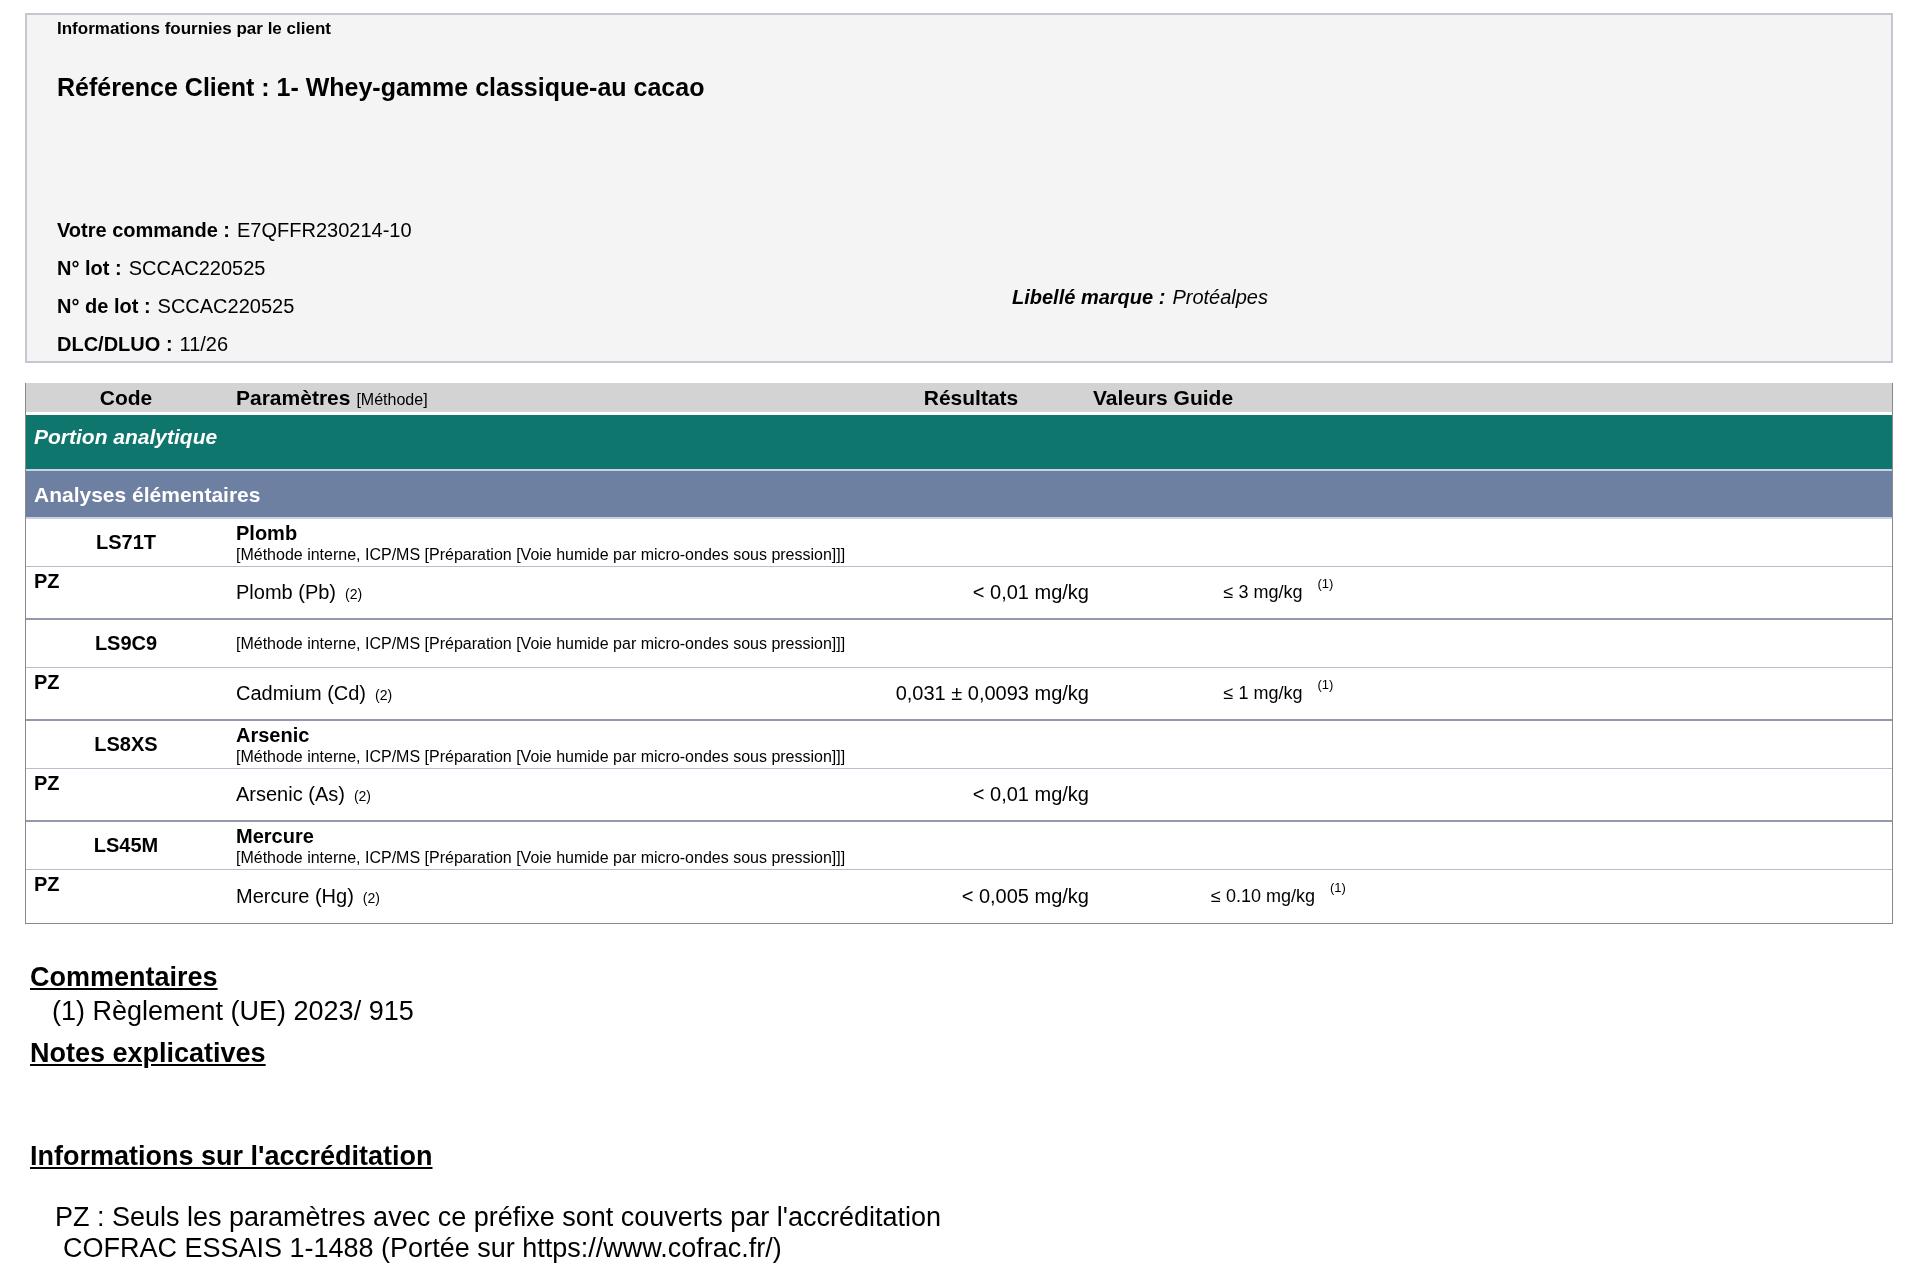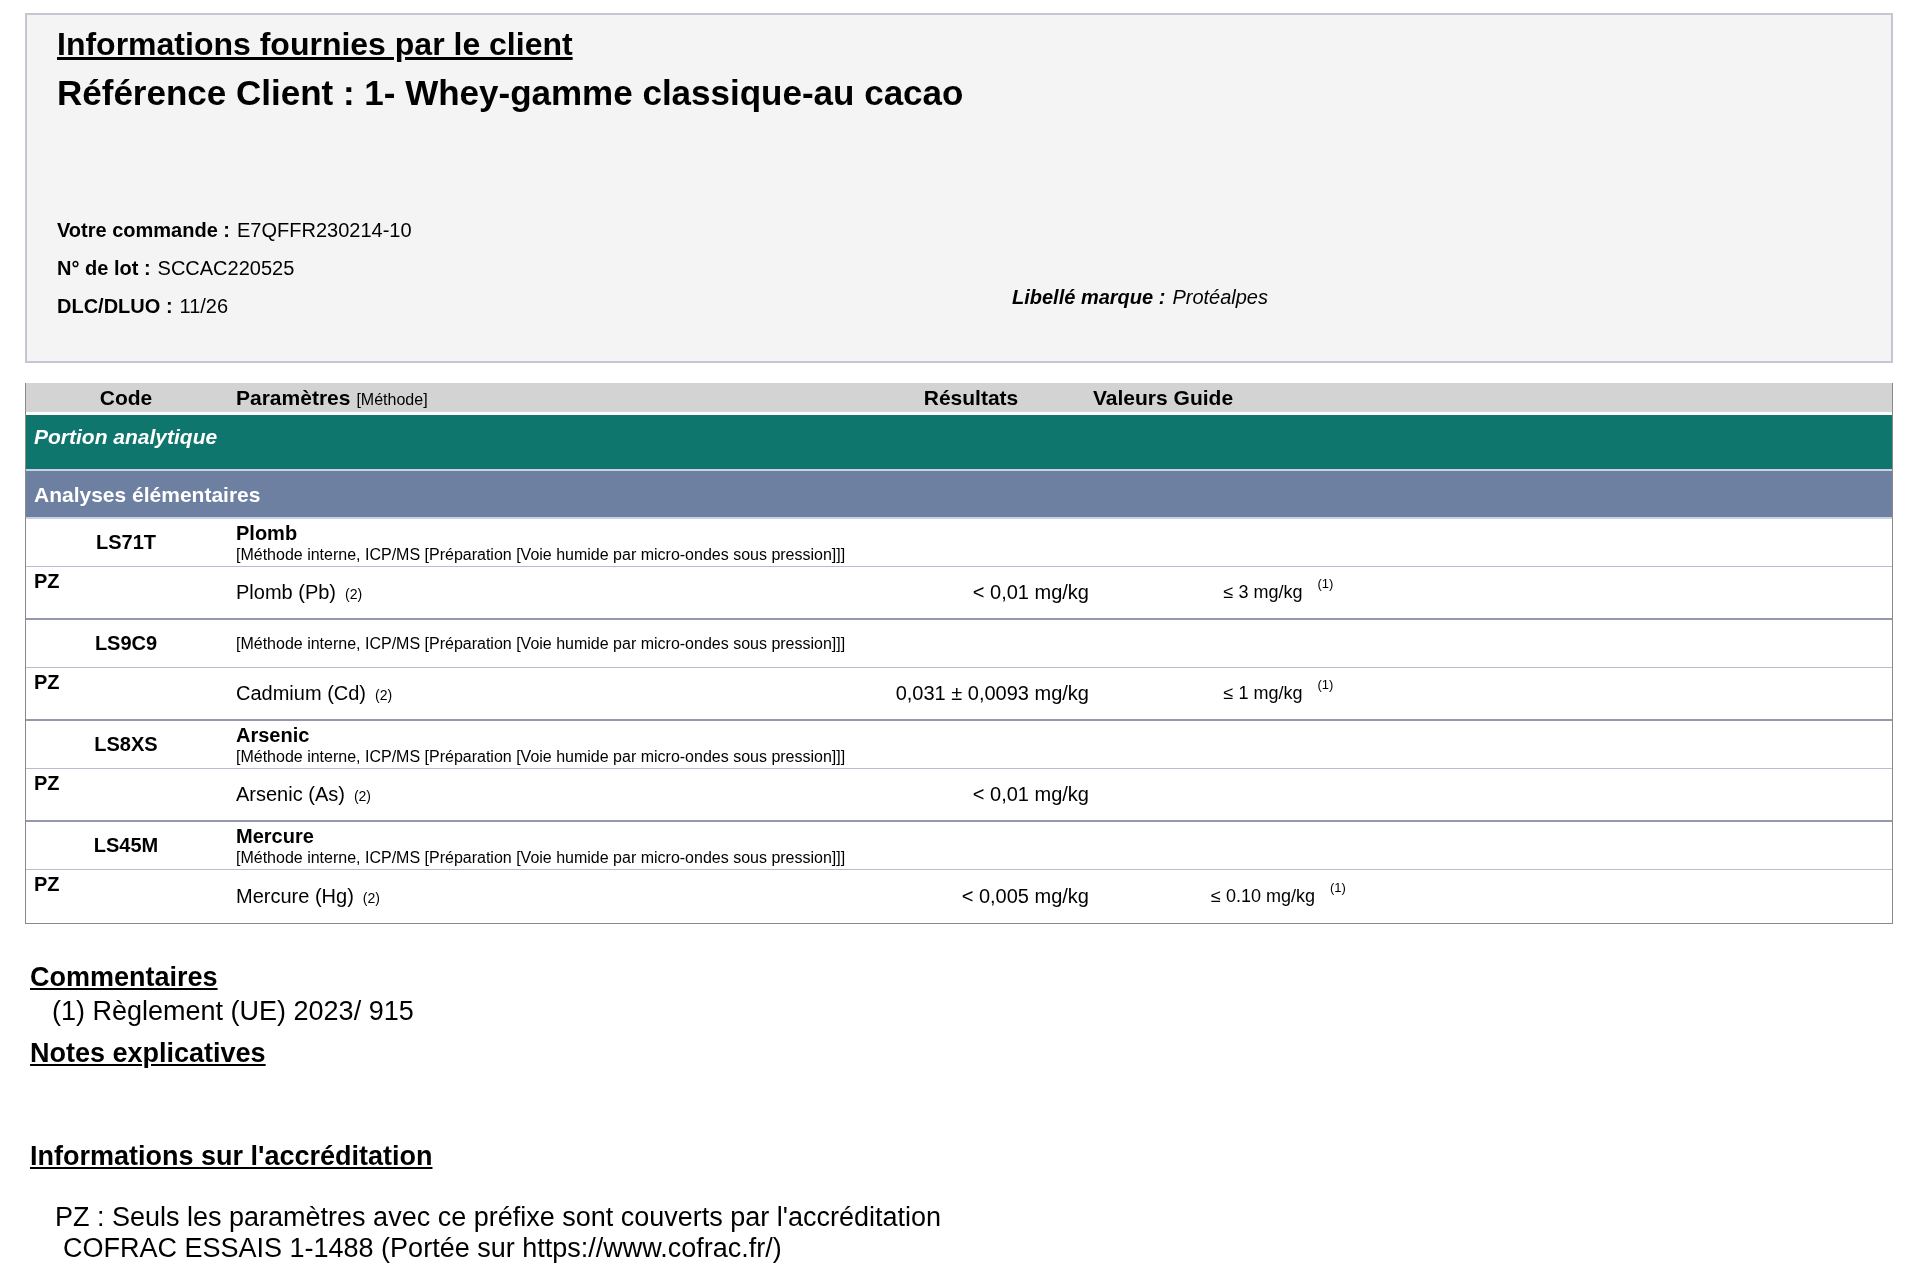--- a/index.html
+++ b/index.html
@@ -3,23 +3,23 @@
 <meta charset="utf-8">
 <style>
   * { box-sizing: border-box; }
   html,body { margin:0; padding:0; background:#fff; }
   body { font-family:"Liberation Sans", sans-serif; color:#000; }
   .page { position:relative; width:1920px; height:1270px; background:#ffffff; overflow:hidden; }
 
   
   .info-box { position:absolute; left:25px; top:13px; width:1868px; height:350px;
               background:#f4f4f5; border:2px solid #c6c6d2; }
-  .info-title { position:absolute; left:30px; top:11px; font-size:32px; font-weight:bold;
-                text-decoration:underline; }
-  .info-ref { position:absolute; left:30px; top:58px; font-size:35px; font-weight:bold; }
+  .info-title { position:absolute; left:30px; top:4px; font-size:17px; font-weight:bold;
+                }
+  .info-ref { position:absolute; left:30px; top:58px; font-size:25px; font-weight:bold; }
   .info-fields { position:absolute; left:30px; top:196px; font-size:20px; }
   .info-fields .line { height:38px; line-height:38px; white-space:nowrap; }
   .lbl { font-weight:bold; margin-right:7px; }
   .brand-line { position:absolute; left:985px; top:263px; height:38px; line-height:38px;
                 font-size:20px; white-space:nowrap;font-style:italic; }
 
   
   .analysis-table { position:absolute; left:25px; top:383px; width:1868px;
                     border-left:1px solid #8a8a8a; border-right:1px solid #8a8a8a;
                     border-bottom:1px solid #8a8a8a; background:#fff; }
@@ -63,20 +63,23 @@
 <div class="page">
 
   <div class="info-box">
     <div class="info-title">Informations fournies par le client</div>
     <div class="info-ref">Référence Client : 1- Whey-gamme classique-au cacao</div>
     <div class="info-fields">
       <div class="line">
         <span class="lbl">Votre commande :</span><span>E7QFFR230214-10</span>
       </div>
       <div class="line">
+        <span class="lbl">N° lot :</span><span>SCCAC220525</span>
+      </div>
+      <div class="line">
         <span class="lbl">N° de lot :</span><span>SCCAC220525</span>
       </div>
       <div class="line">
         <span class="lbl">DLC/DLUO :</span><span>11/26</span>
       </div>
     </div>
     <div class="brand-line">
       <span class="lbl">Libellé marque :</span><span>Protéalpes</span>
     </div>
   </div>

